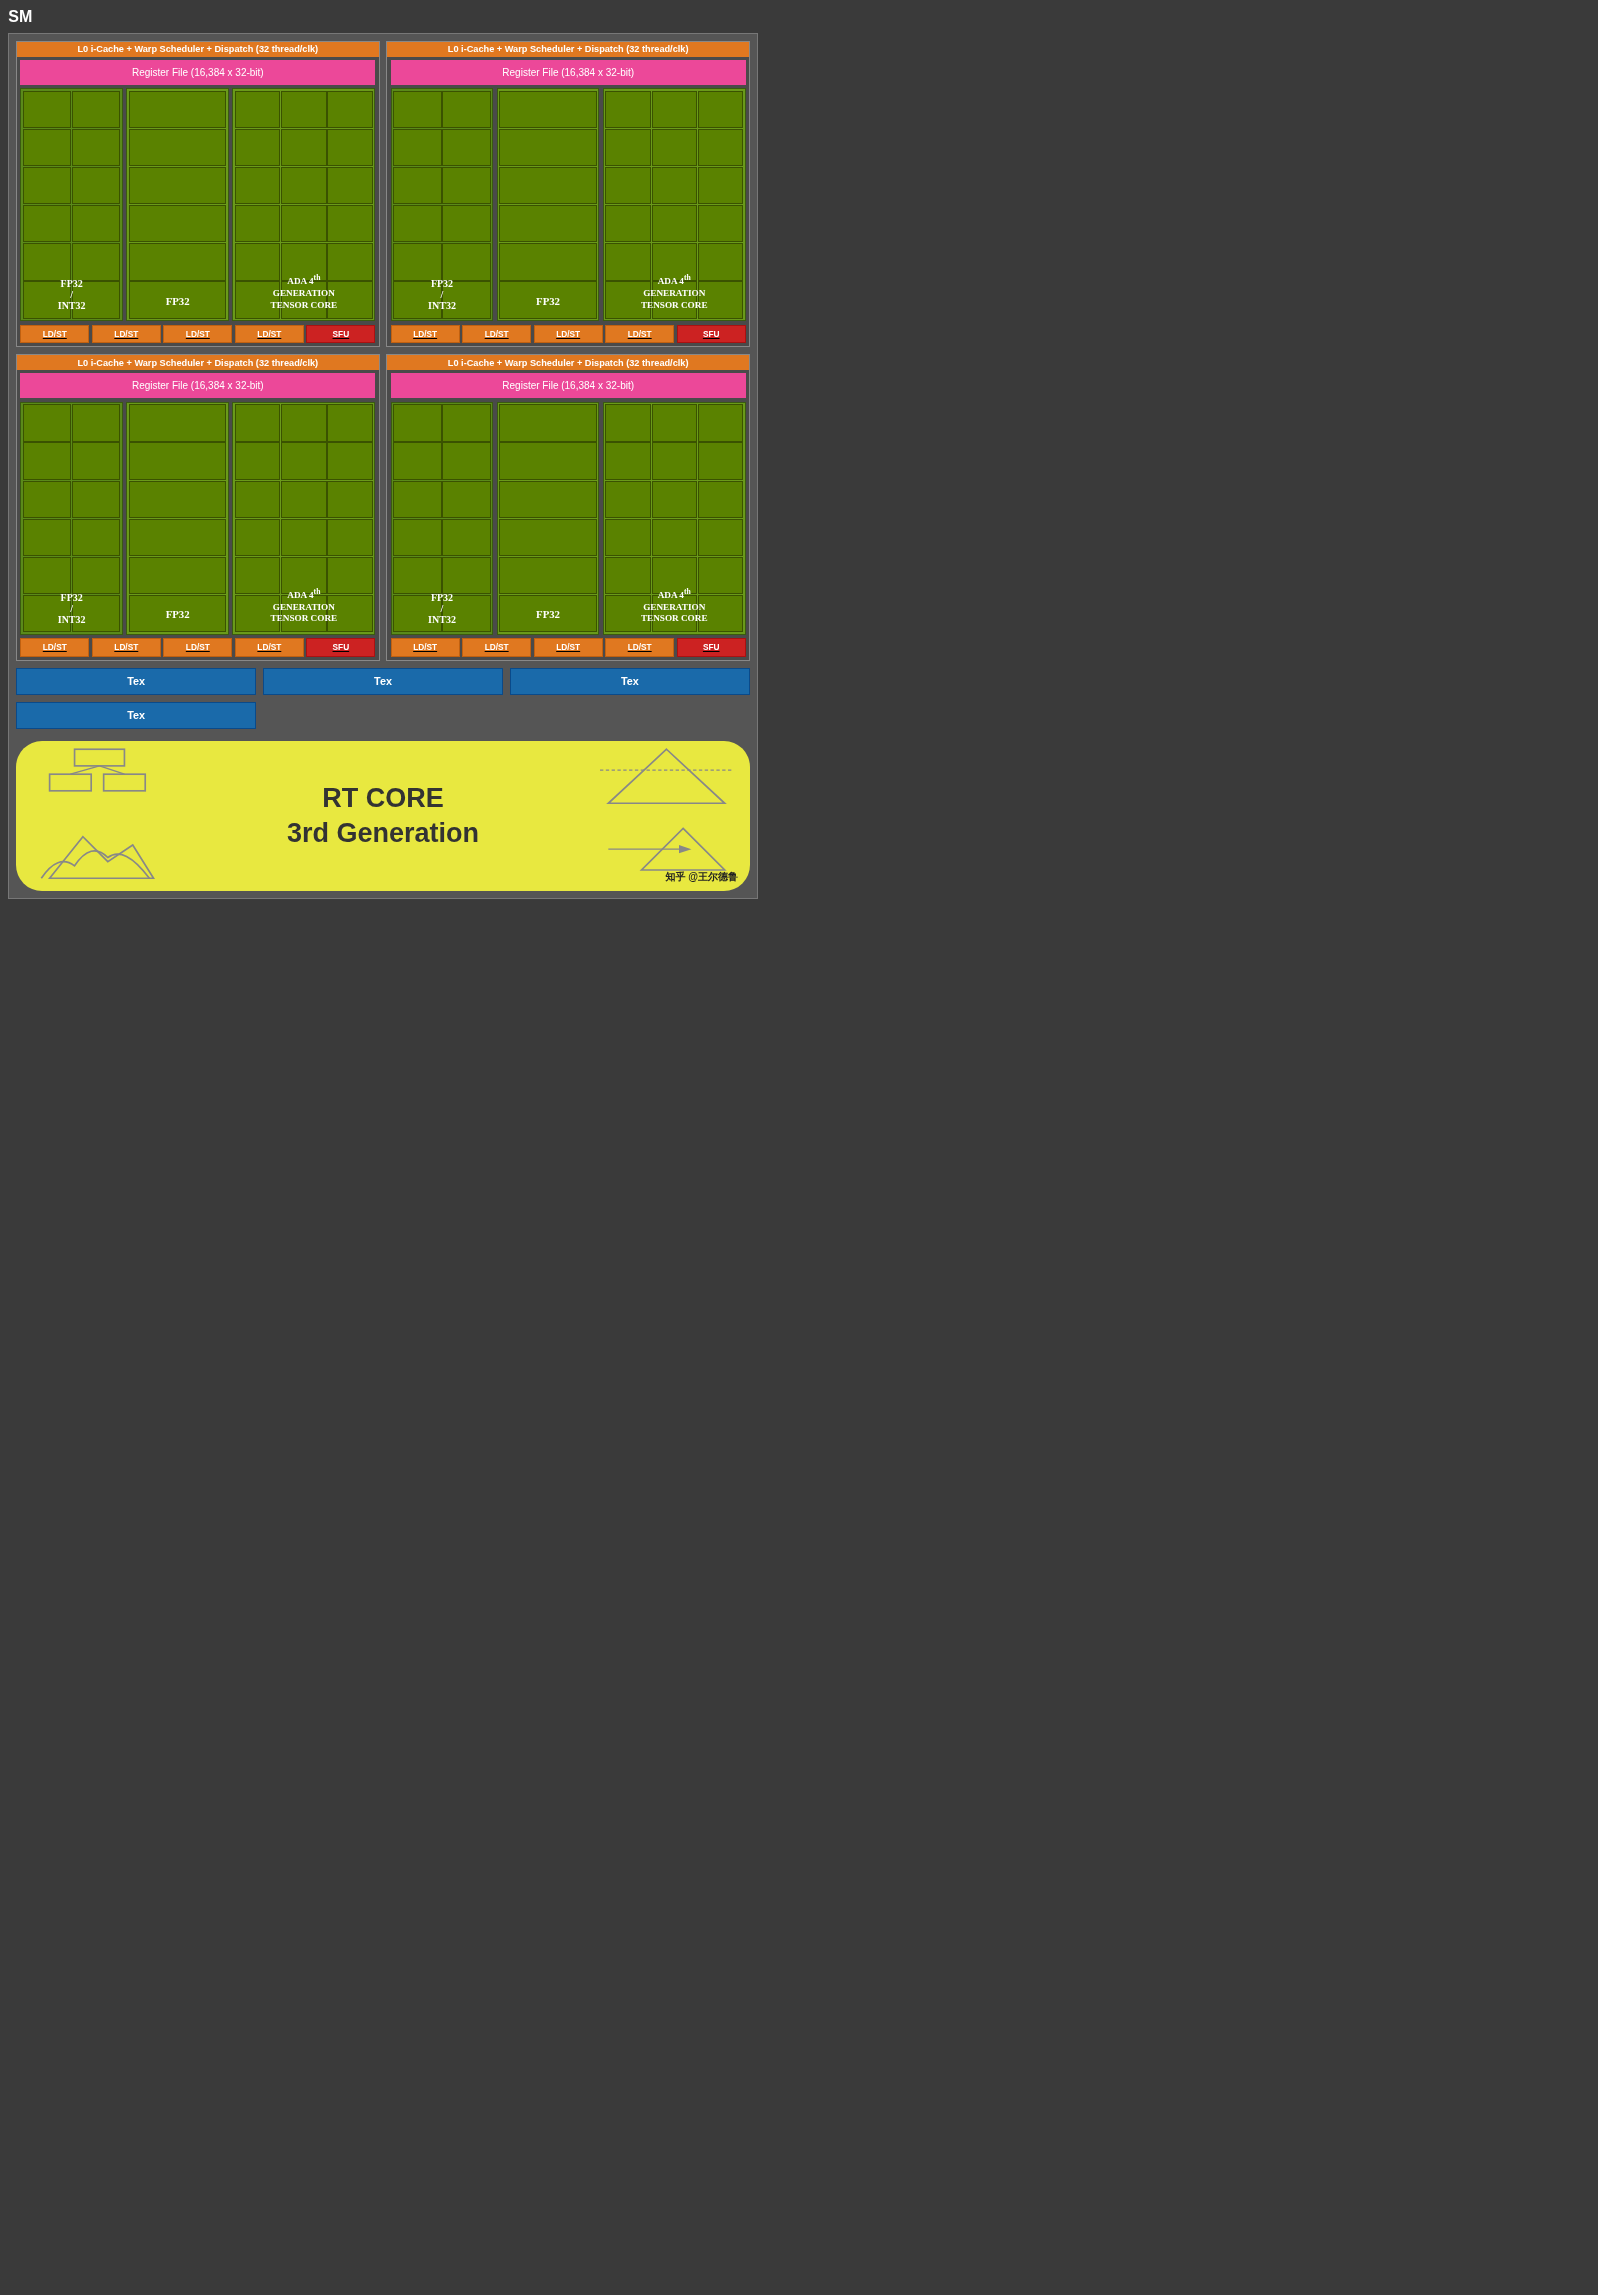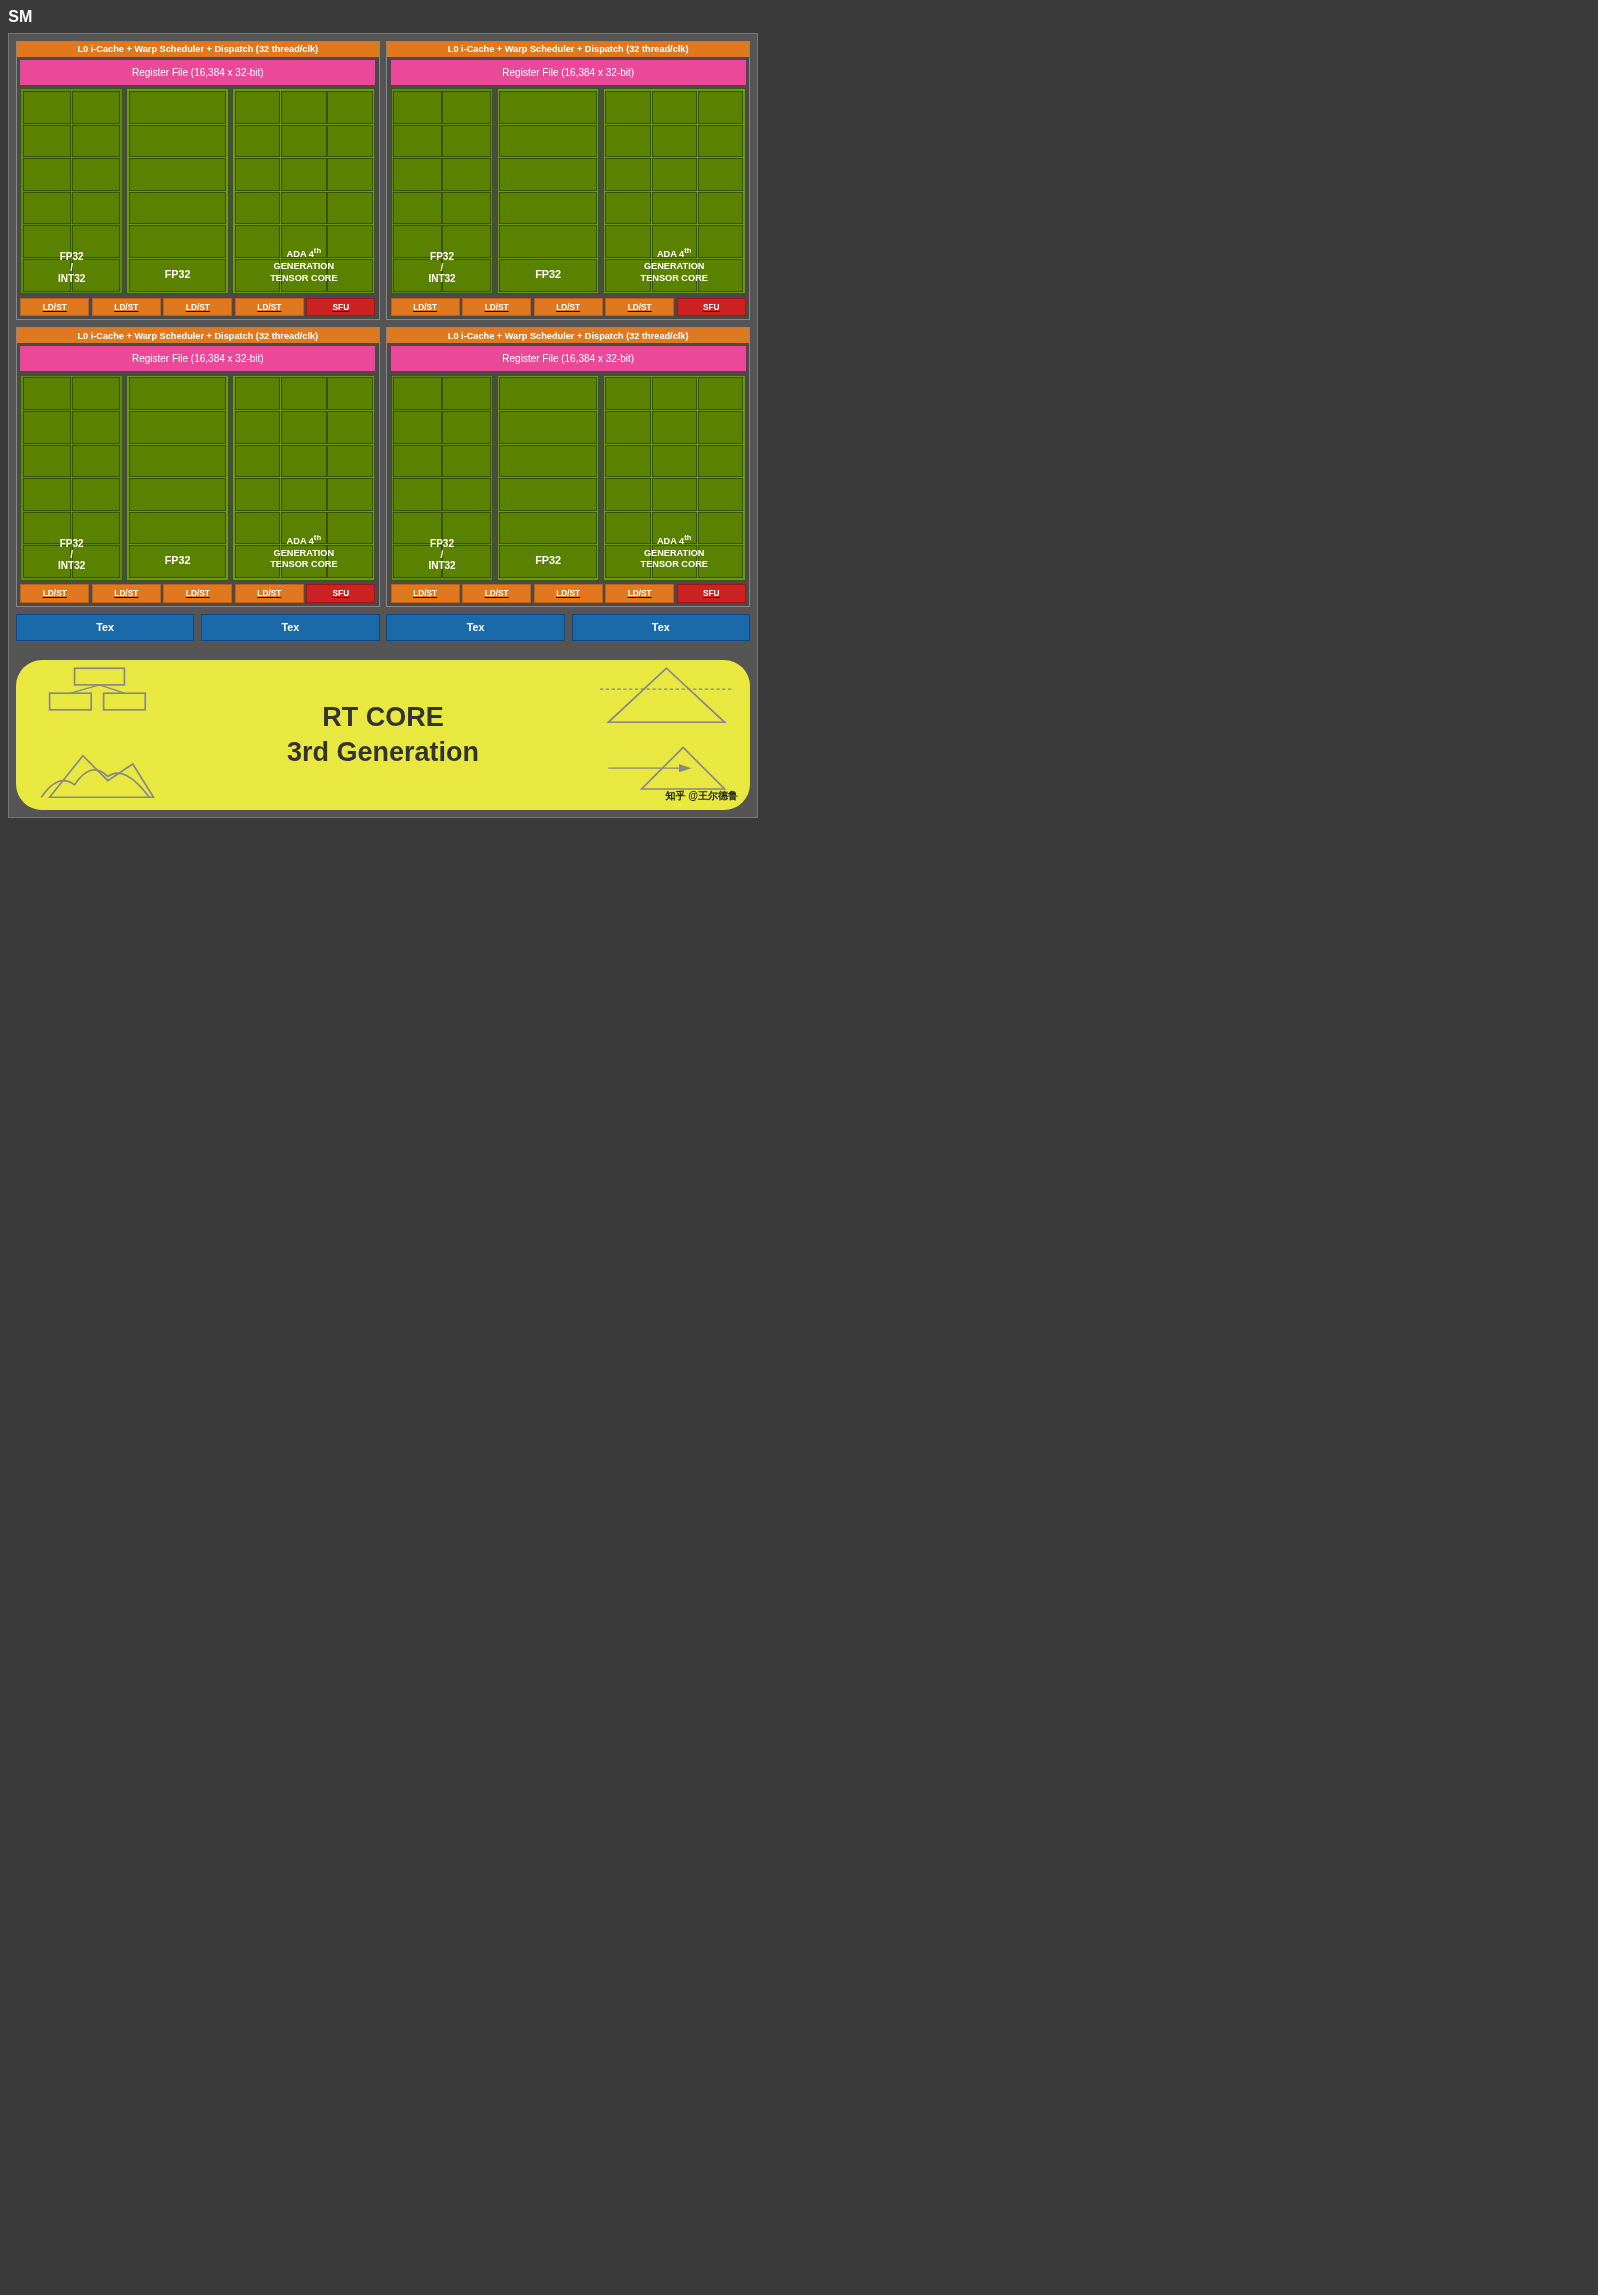--- a/index.html
+++ b/index.html
@@ -45,21 +45,22 @@
       font-size: 10px;
       font-weight: normal;
       text-align: center;
       padding: 7px;
       margin: 3.3px;
     }
     .compute-area {
       display: flex;
       gap: 3.3px;
       margin: 0 3.3px 3.3px 3.3px;
-      height: 206px;
+      height: 233px;
+      font-family: Liberation Serif, serif;
     }
     .fp32-int32-col {
       flex: 1;
       background: #5a8a1a;
       border: 0.8px solid #3a5a10;
       display: flex;
       flex-direction: column;
       position: relative;
     }
     .fp32-col {
@@ -128,23 +129,23 @@
       background: #2a7fa8;
       color: white;
       font-size: 11.7px;
       font-weight: bold;
       text-align: center;
       padding: 5.8px;
       margin-bottom: 5px;
     }
     .tex-row {
       display: grid;
-      grid-template-columns: 1fr 1fr 1fr 1fr;
+      grid-template-columns: 1fr 1fr 1fr;
       gap: 6.7px;
-      margin-bottom: 19px;
+      margin-bottom: 12px;
     }
     .tex-btn {
       background: #1a6aaa;
       color: white;
       font-size: 10.8px;
       font-weight: bold;
       text-align: center;
       padding: 6.7px;
       border: 0.8px solid #0a4a8a;
     }

